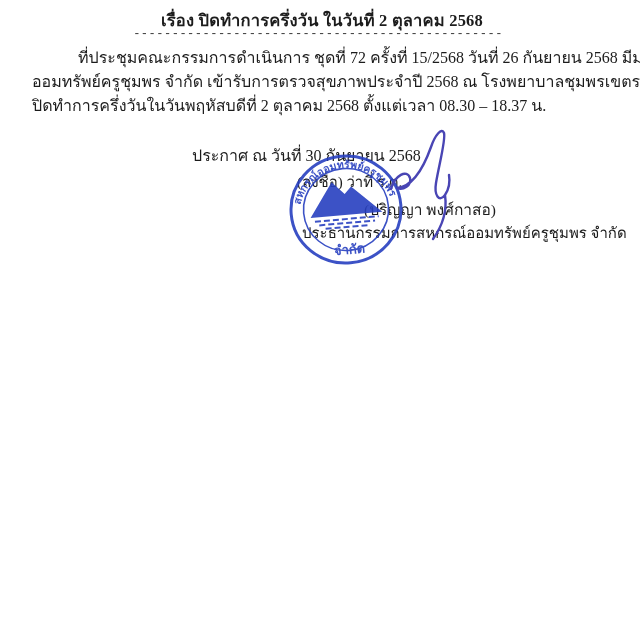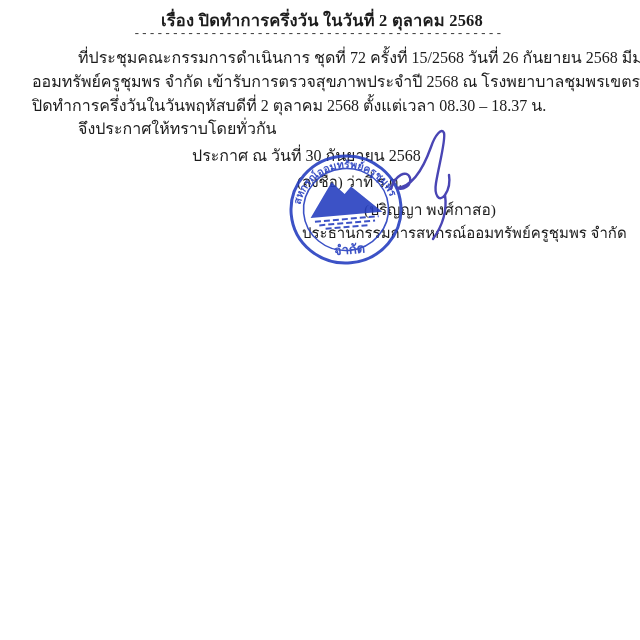--- a/index.html
+++ b/index.html
@@ -99,21 +99,20 @@
   <div class="doc-title">เรื่อง  ปิดทำการครึ่งวัน ในวันที่ 2 ตุลาคม 2568</div>
 
   <div class="separator">------------------------------------------------</div>
 
   <div class="body-paragraph">
     <div class="body-line indent">ที่ประชุมคณะกรรมการดำเนินการ ชุดที่ 72 ครั้งที่ 15/2568 วันที่ 26 กันยายน 2568  มีมติให้เจ้าหน้าที่สหกรณ์</div>
     <div class="body-line">ออมทรัพย์ครูชุมพร จำกัด เข้ารับการตรวจสุขภาพประจำปี 2568  ณ โรงพยาบาลชุมพรเขตรอุดมศักดิ์ สหกรณ์ฯ จึงขอ</div>
     <div class="body-line">ปิดทำการครึ่งวันในวันพฤหัสบดีที่ 2 ตุลาคม 2568 ตั้งแต่เวลา 08.30 – 18.37 น.</div>
   </div>
 
-  <div class="closing-line">จึงประกาศให้ทราบโดยทั่วกัน</div>
 
   <div class="issued-line">ประกาศ ณ วันที่  30  กันยายน 2568</div>
 
   <div class="signed-prefix">(ลงชื่อ) ว่าที่ ร.ต.</div>
 
   <div class="signer-name">(ปริญญา  พงศ์กาสอ)</div>
 
   <div class="signer-title">ประธานกรรมการสหกรณ์ออมทรัพย์ครูชุมพร จำกัด</div>
 
   <svg class="stamp" viewBox="0 0 116 113" xmlns="http://www.w3.org/2000/svg">

